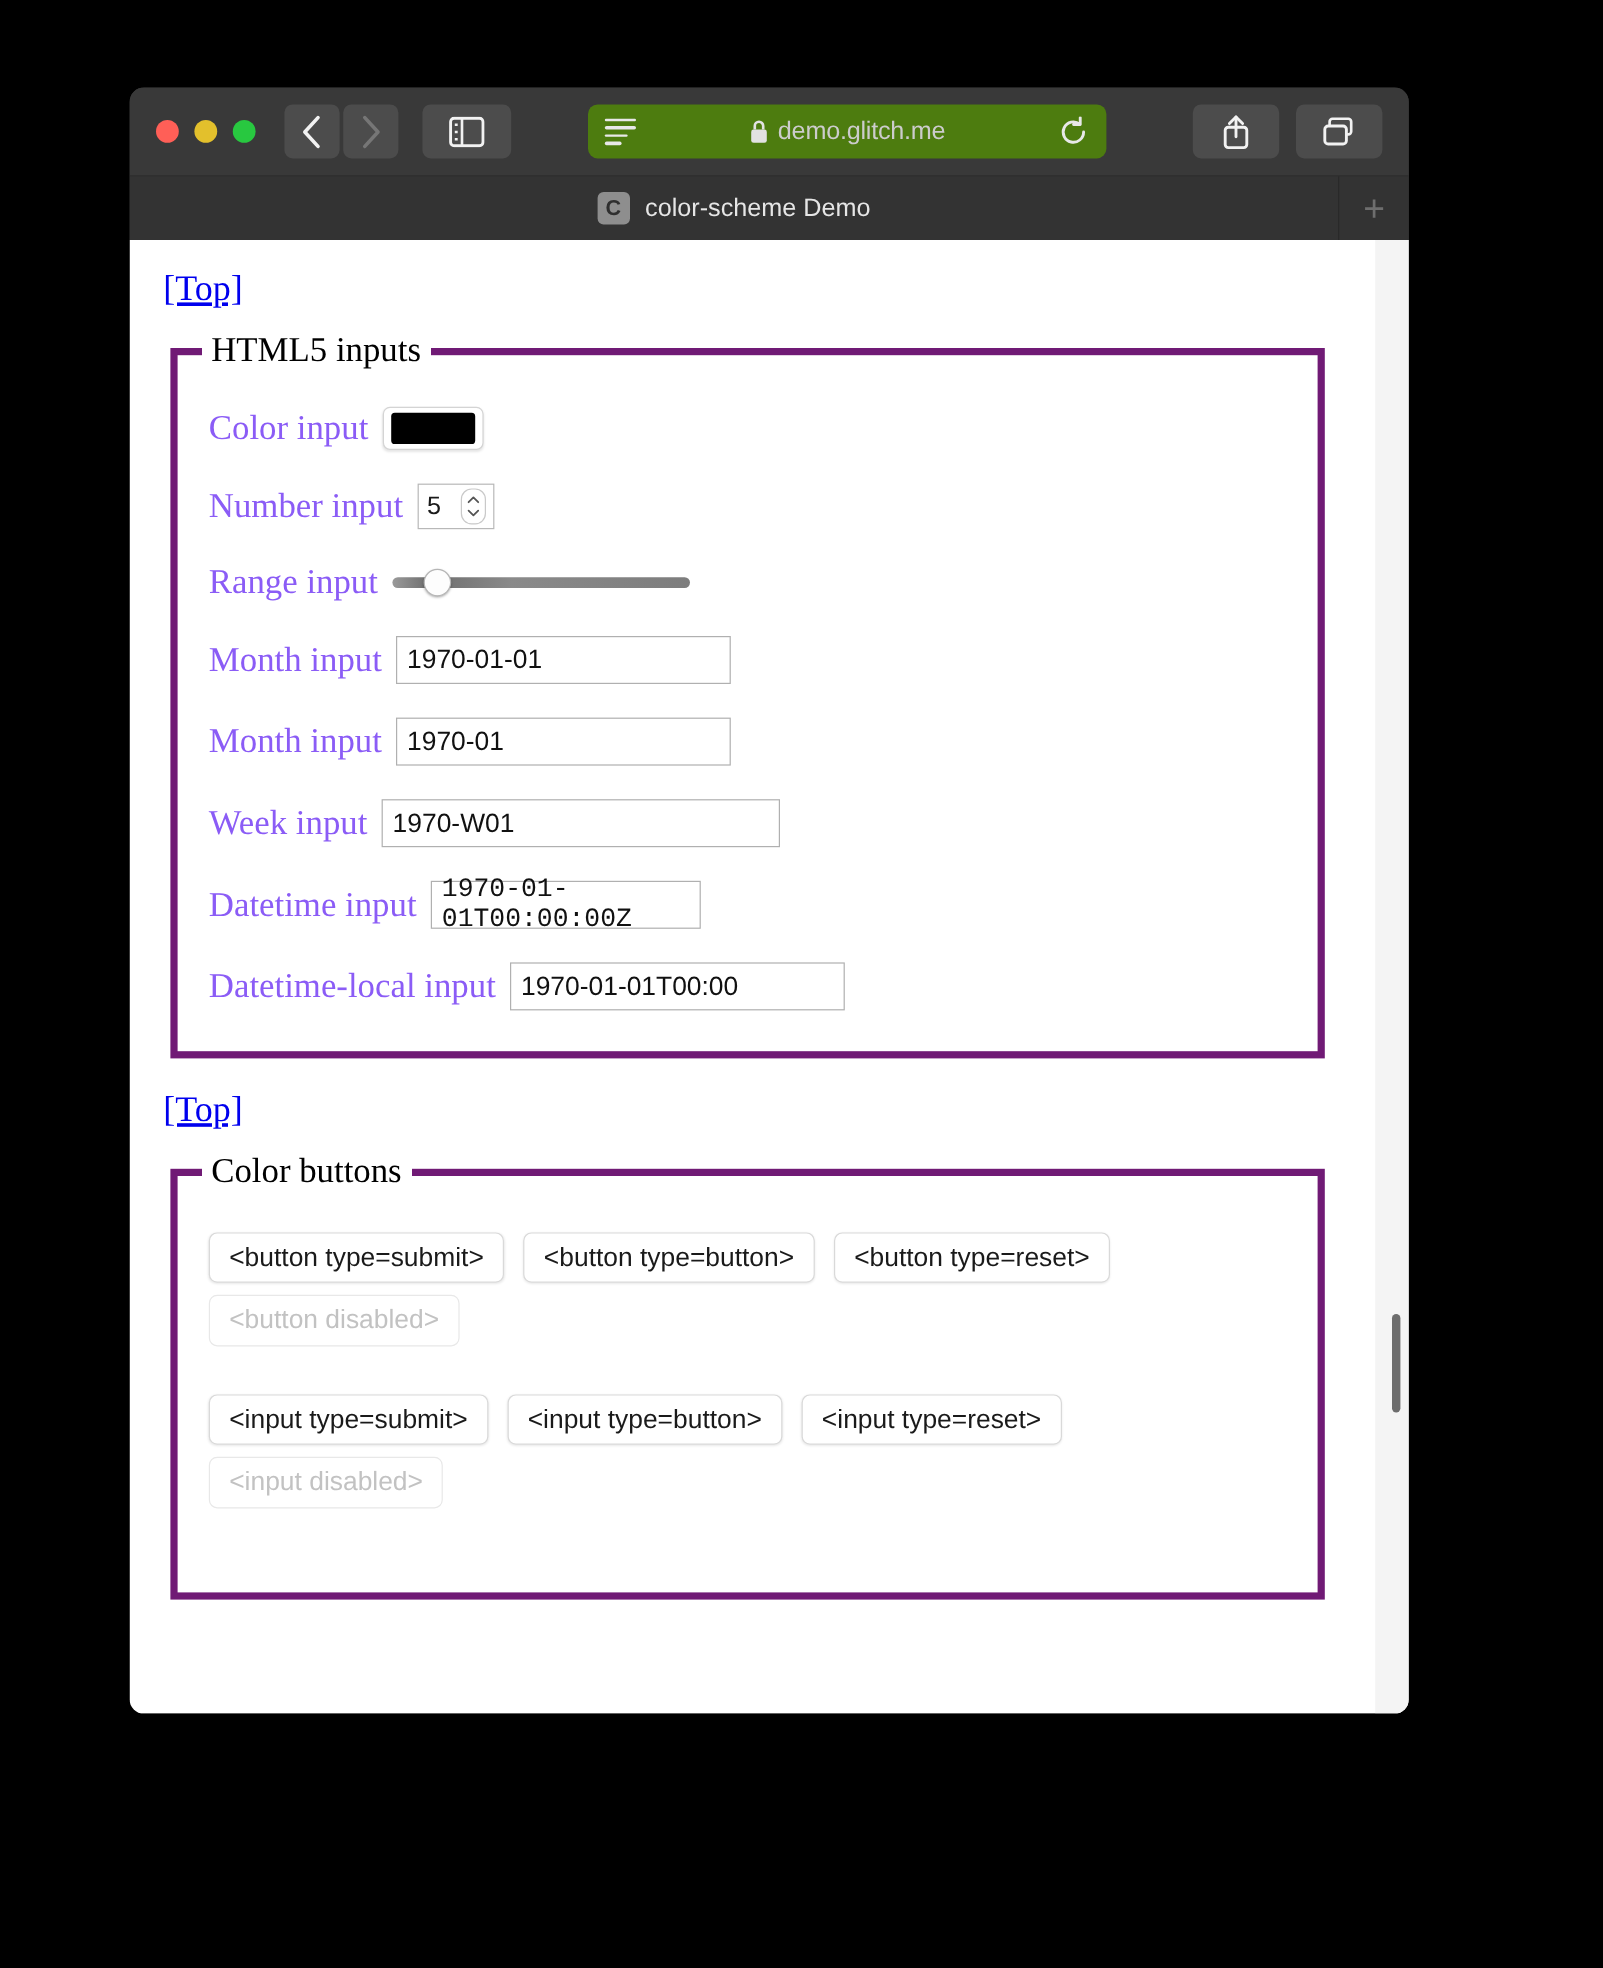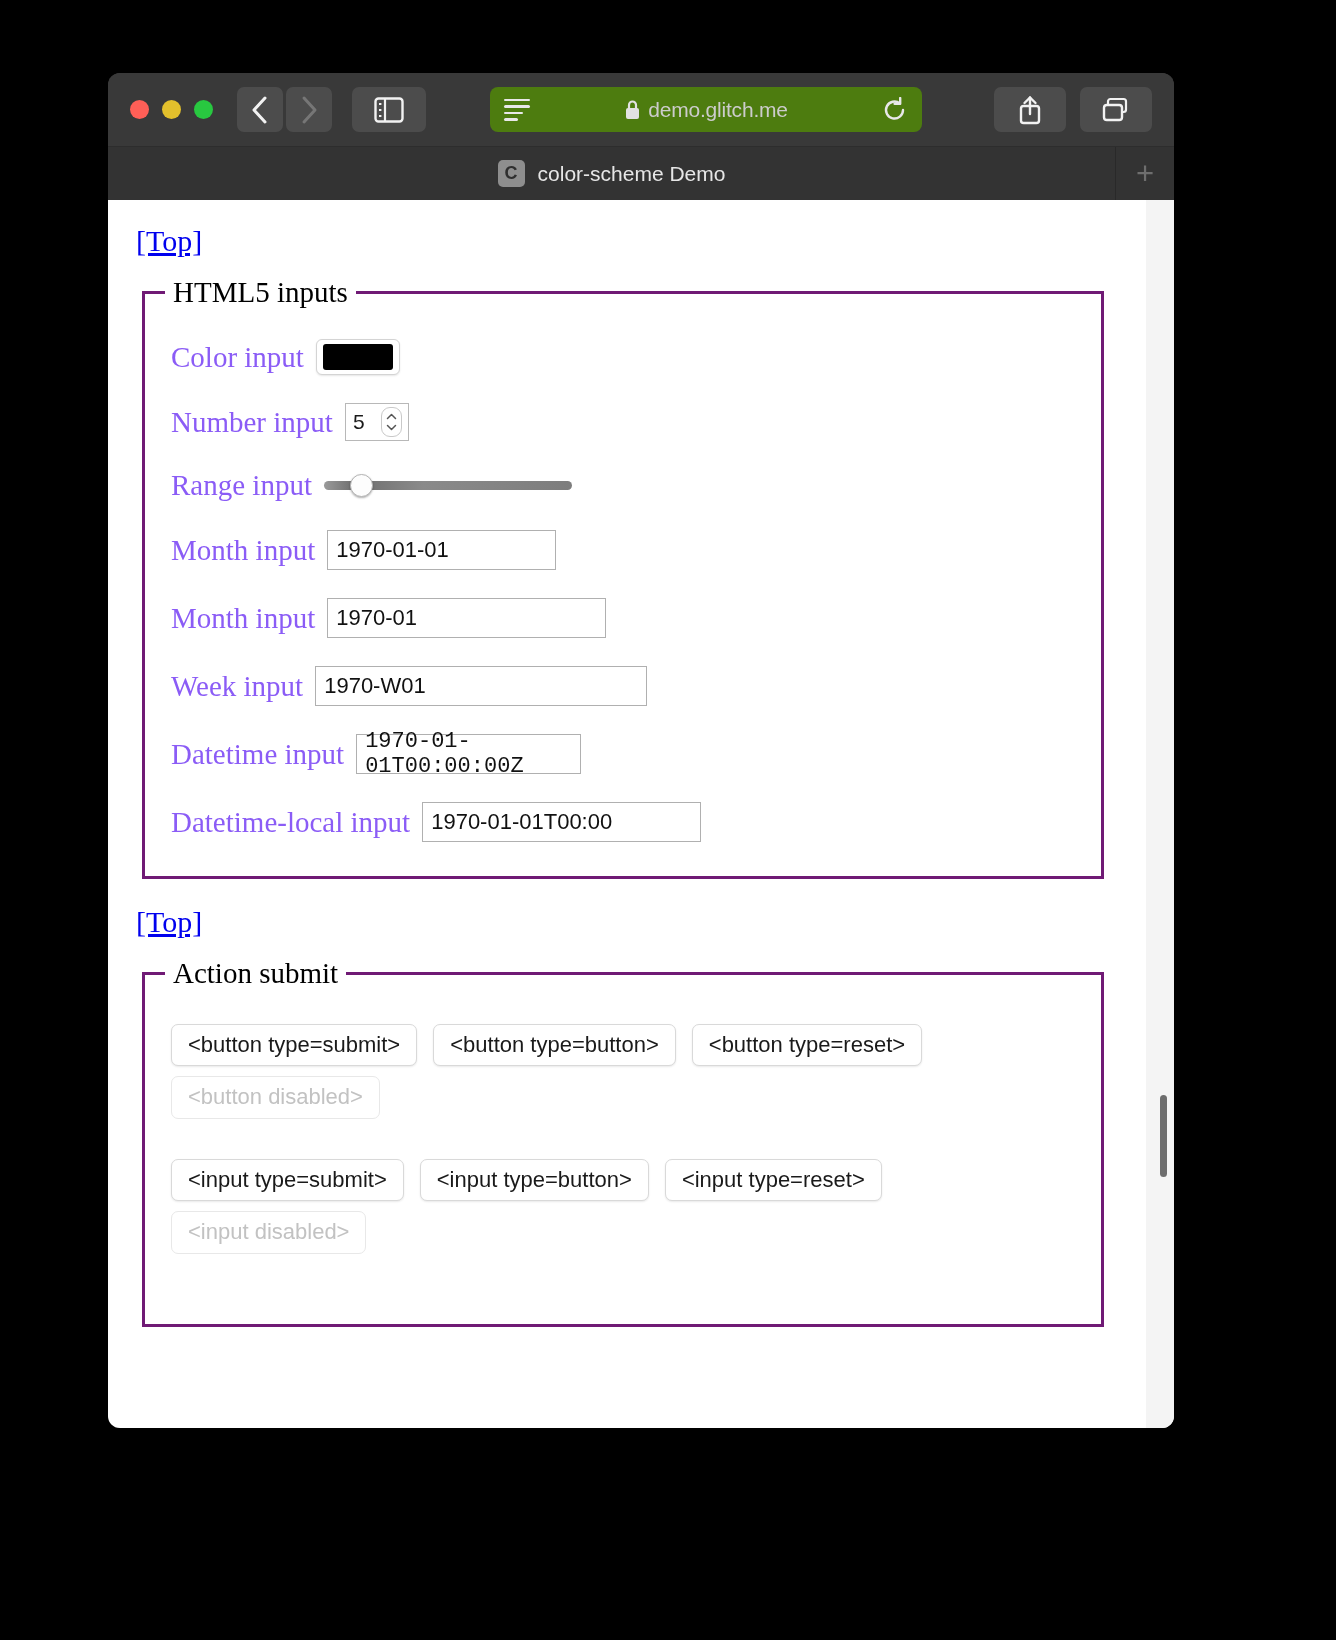--- a/index.html
+++ b/index.html
@@ -185,21 +185,21 @@
   .toplink {
     display: inline-block;
     color: #0000ee;
     text-decoration: underline;
     font-family: "Liberation Serif", serif;
     font-size: 30px;
     margin: 14px 0 6px 14px;
   }
 
   fieldset.box {
-    border: 3px solid #701a75;
+    border: 6px solid #701a75;
     margin: 12px 56px 0 20px;
     padding: 0 0 0 0;
     box-sizing: border-box;
   }
   fieldset.box > legend {
     font-family: "Liberation Serif", serif;
     font-size: 29px;
     padding: 0 8px;
     margin-left: 20px;
   }
@@ -295,21 +295,21 @@
     background: #ffffff;
     height: 40px;
     display: flex;
     align-items: center;
     padding: 0 8px;
     box-sizing: border-box;
     font-family: "Liberation Sans", sans-serif;
     font-size: 22px;
     color: #111111;
   }
-  .w-date   { width: 229px; text-align: center; }
+  .w-date   { width: 279px; text-align: center; }
   .w-month  { width: 279px; }
   .w-week   { width: 332px; }
   .w-dt     { width: 225px; font-family: Liberation Mono, monospace; }
   .w-dtl    { width: 279px; }
 
   
   .btn-row {
     display: flex;
     flex-wrap: wrap;
     gap: 16px;
@@ -479,21 +479,21 @@
             <span class="rlabel">Datetime-local input</span>
             <div class="text-input w-dtl">1970-01-01T00:00</div>
           </div>
 
         </div>
       </fieldset>
 
       <a class="toplink" href="#" style="margin-top:26px;">[Top]</a>
 
       <fieldset class="box">
-        <legend>Action submit</legend>
+        <legend>Color buttons</legend>
         <div class="box-body" style="padding-top:34px;padding-bottom:60px;">
 
           <div class="btn-group">
             <div class="btn-row">
               <button class="ui-btn">&lt;button type=submit&gt;</button>
               <button class="ui-btn">&lt;button type=button&gt;</button>
               <button class="ui-btn">&lt;button type=reset&gt;</button>
             </div>
             <div class="btn-row">
               <button class="ui-btn disabled" disabled="">&lt;button disabled&gt;</button>

